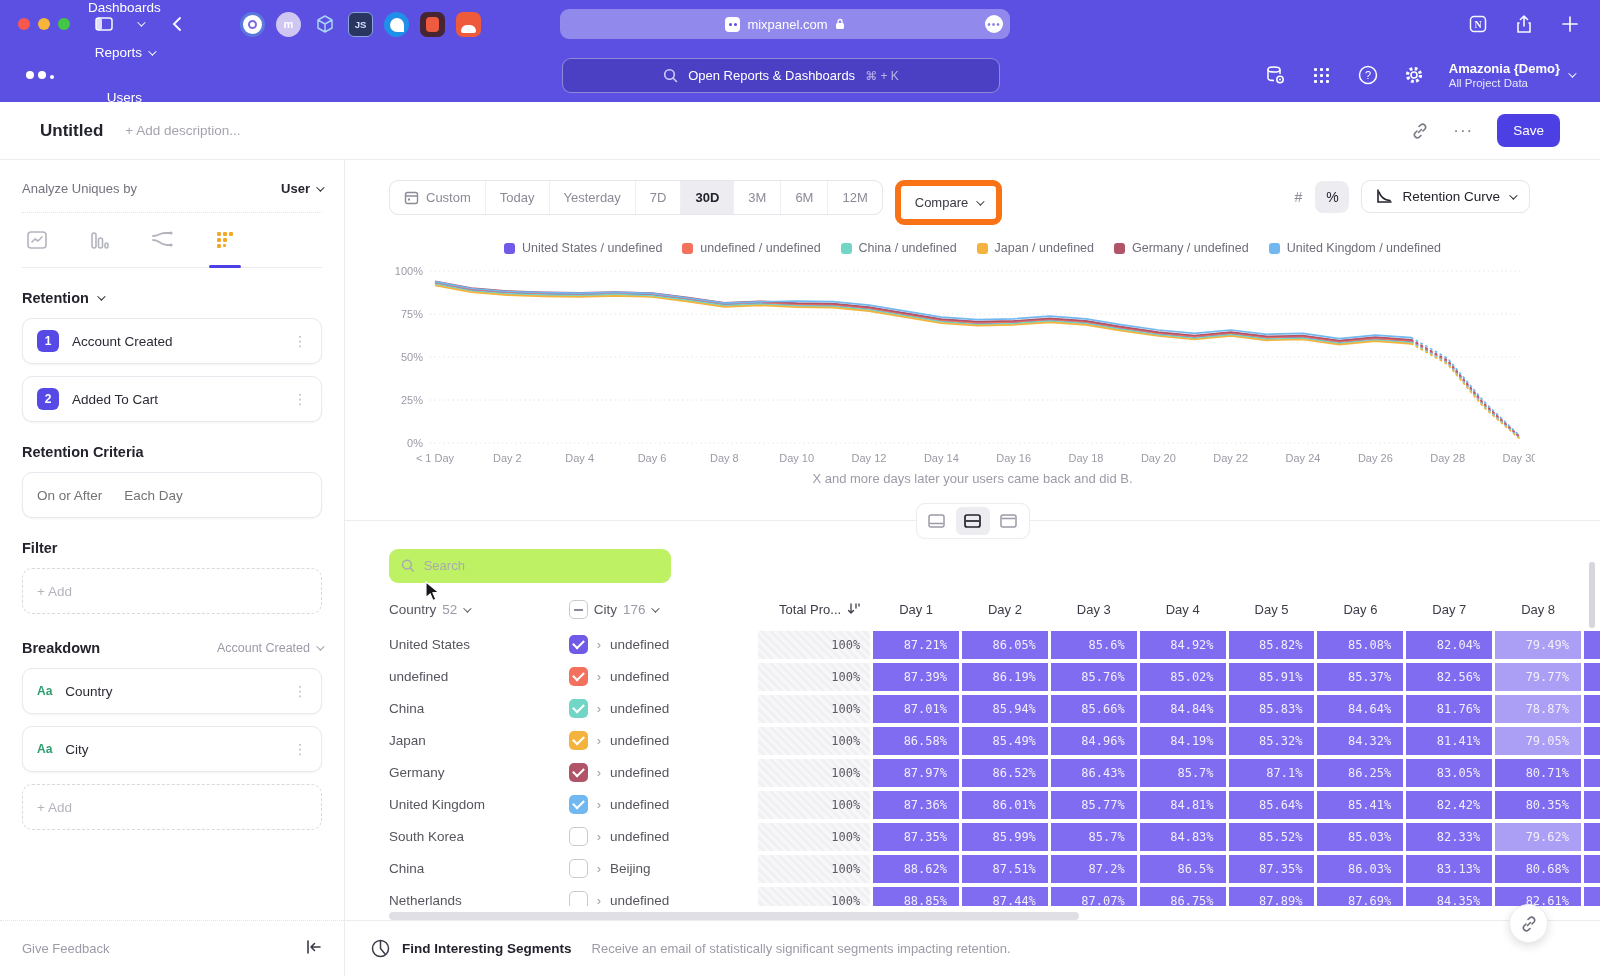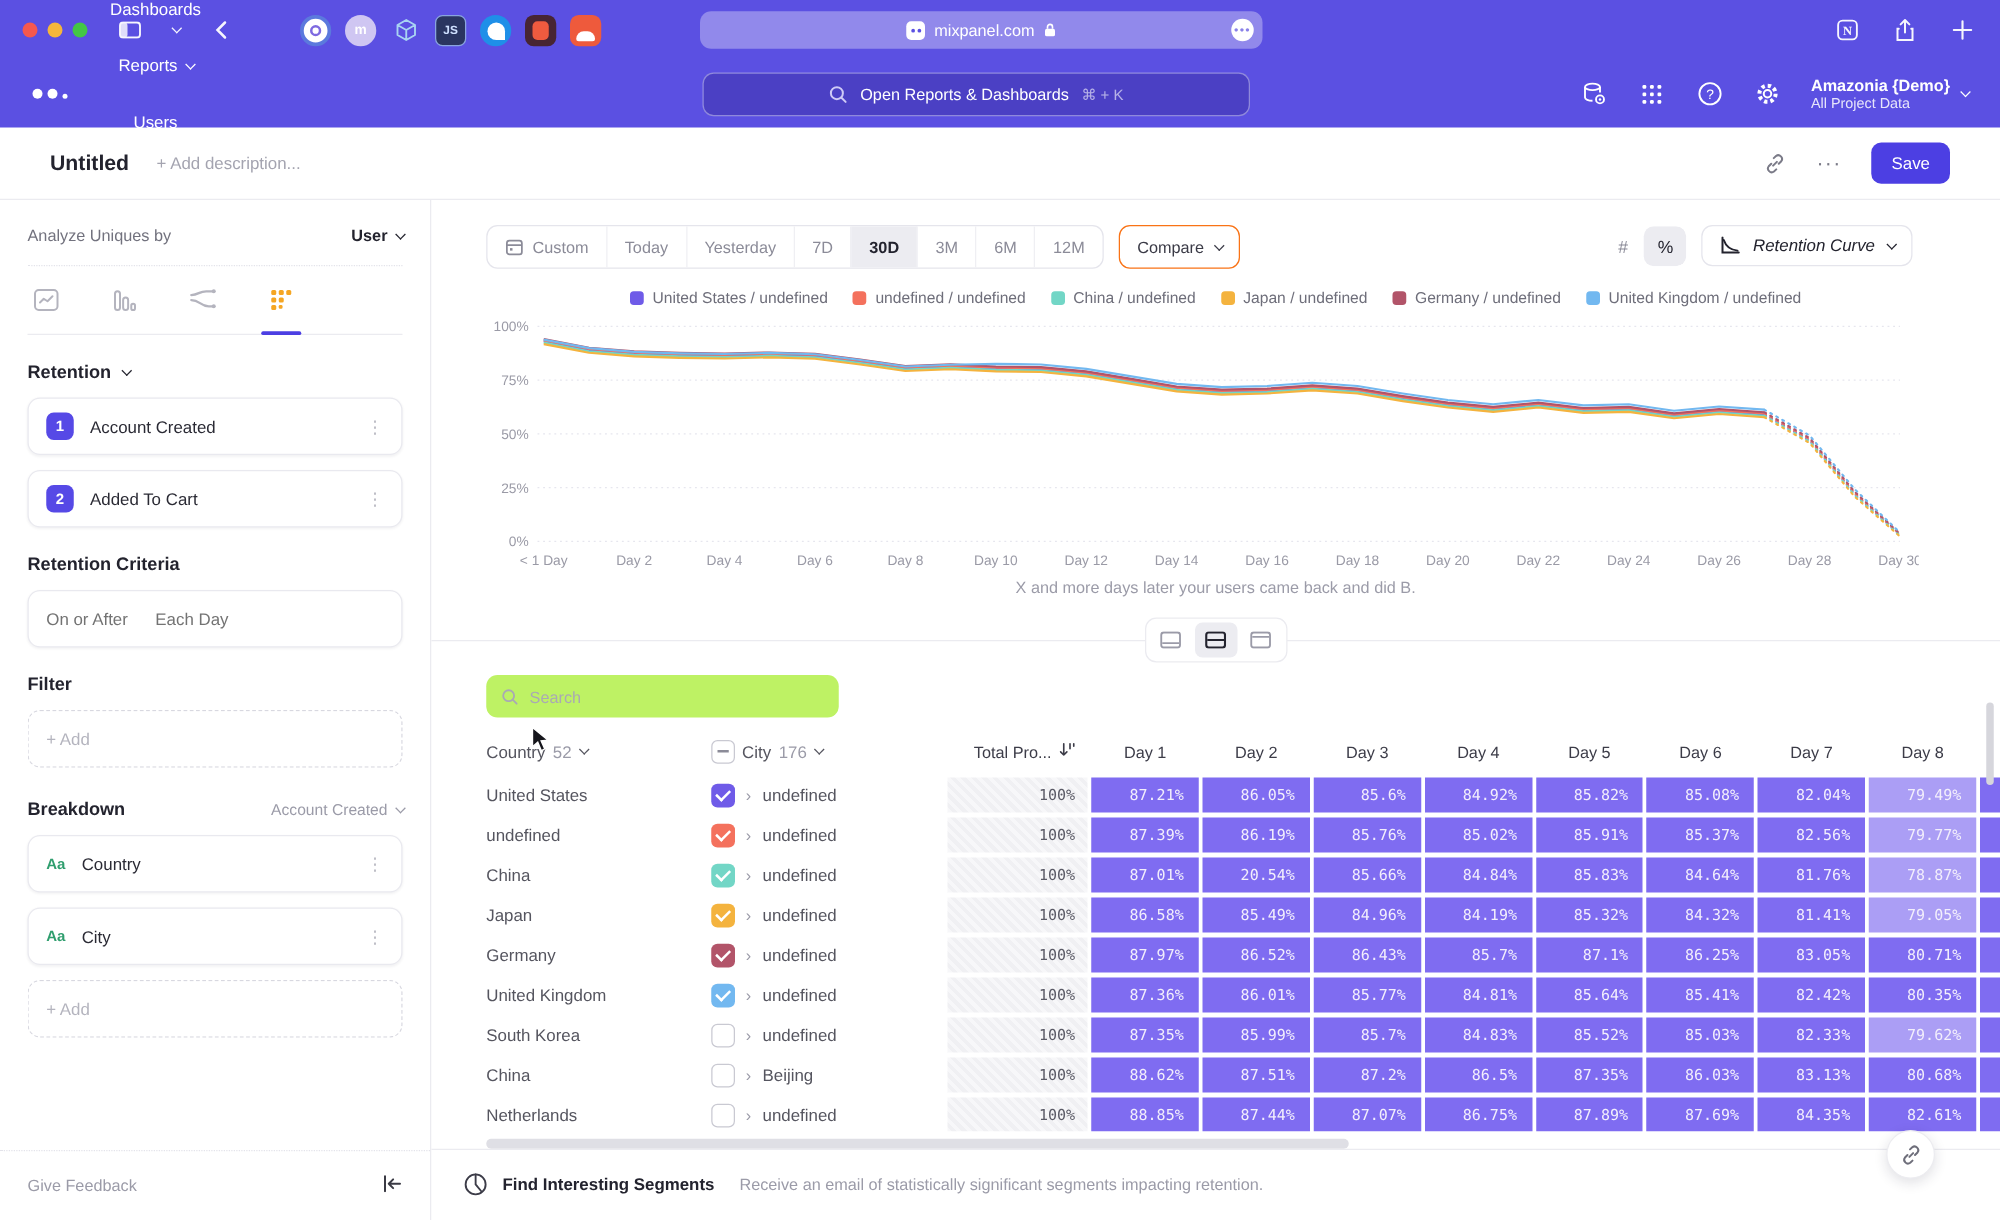--- a/index.html
+++ b/index.html
@@ -83,26 +83,26 @@
   .aa { color:#2f9e6e; font-weight:bold; font-size:12px; }
   .sidebar-footer { border-top:1px dotted #e3e3ea; height:56px; display:flex; align-items:center; padding:0 22px; color:#9b9ba8; font-size:13px; }
   .collapse-ico { margin-left:auto; color:#3a3a44; }
 
   
   .toolbar { padding:20px 70px 0 44px; display:flex; align-items:flex-start; }
   .seg-group { display:flex; border:1px solid #e5e5ec; border-radius:9px; overflow:hidden; background:#fff; }
   .seg-btn { padding:9px 14px; font-size:13px; color:#8b8b98; display:flex; align-items:center; gap:7px; border-right:1px solid #efeff3; white-space:nowrap; }
   .seg-btn:last-child { border-right:none; }
   .seg-btn.active { background:#ececf1; color:#23232e; font-weight:bold; }
-  .compare-btn { margin-left:12px; border:1px solid #f97316; border-radius:9px; padding:9px 14px; font-size:13px; color:#3a3a46; display:flex; align-items:center; gap:8px; background:#fff; }
+  .compare-btn { margin-left:12px; border:6px solid #f97316; border-radius:9px; padding:9px 14px; font-size:13px; color:#3a3a46; display:flex; align-items:center; gap:8px; background:#fff; }
   .toolbar-right { margin-left:auto; display:flex; align-items:center; gap:12px; }
   .unit-group { display:flex; border-radius:8px; overflow:hidden; }
   .unit-btn { width:34px; height:32px; display:flex; align-items:center; justify-content:center; font-size:14px; color:#8b8b98; border-radius:8px; }
   .unit-btn.active { background:#ececf1; color:#23232e; }
-  .charttype-btn { border:1px solid #e5e5ec; border-radius:9px; padding:8px 14px; font-size:13.5px; color:#23232e; display:flex; align-items:center; gap:9px; background:#fff;font-style:italic; }
+  .charttype-btn { border:1px solid #e5e5ec; border-radius:9px; padding:8px 14px; font-size:13.5px; color:#23232e; display:flex; align-items:center; gap:9px; background:#fff; }
 
   
   .legend { margin-top:16px; display:flex; justify-content:center; gap:20px; }
   .lg-item { display:flex; align-items:center; gap:7px; font-size:12.5px; color:#6e6e7a; }
   .lg-swatch { width:11px; height:11px; border-radius:3px; }
   .chart-wrap { padding:4px 60px 0 40px; }
   .caption { text-align:center; color:#9b9ba8; font-size:13px; margin-top:0px; }
   .divider-toggle { margin-top:16px; position:relative; height:38px; }
   .divider-toggle::before { content:""; position:absolute; left:0; right:0; top:50%; border-top:1px solid #ebebf0; }
   .toggle-group { position:absolute; left:50%; transform:translateX(-50%); top:1px; display:flex; background:#fff; border:1px solid #ebebf0; border-radius:9px; padding:3px; gap:2px; }
@@ -619,21 +619,21 @@
           </div>
           <div class="t-row">
             <div class="c-country">China</div>
             <div class="c-city">
               <span class="cb checked" style="background: rgb(114, 214, 198);"></span>
               <span class="row-chev">›</span>
               <span>undefined</span>
             </div>
             <div class="c-total">100%</div>
             <div class="c-day">87.01%</div>
-            <div class="c-day">20.54%</div>
+            <div class="c-day">85.94%</div>
             <div class="c-day">85.66%</div>
             <div class="c-day">84.84%</div>
             <div class="c-day">85.83%</div>
             <div class="c-day">84.64%</div>
             <div class="c-day">81.76%</div>
             <div class="c-day light">78.87%</div>
             <div class="c-sliver"></div>
           </div>
           <div class="t-row">
             <div class="c-country">Japan</div>

